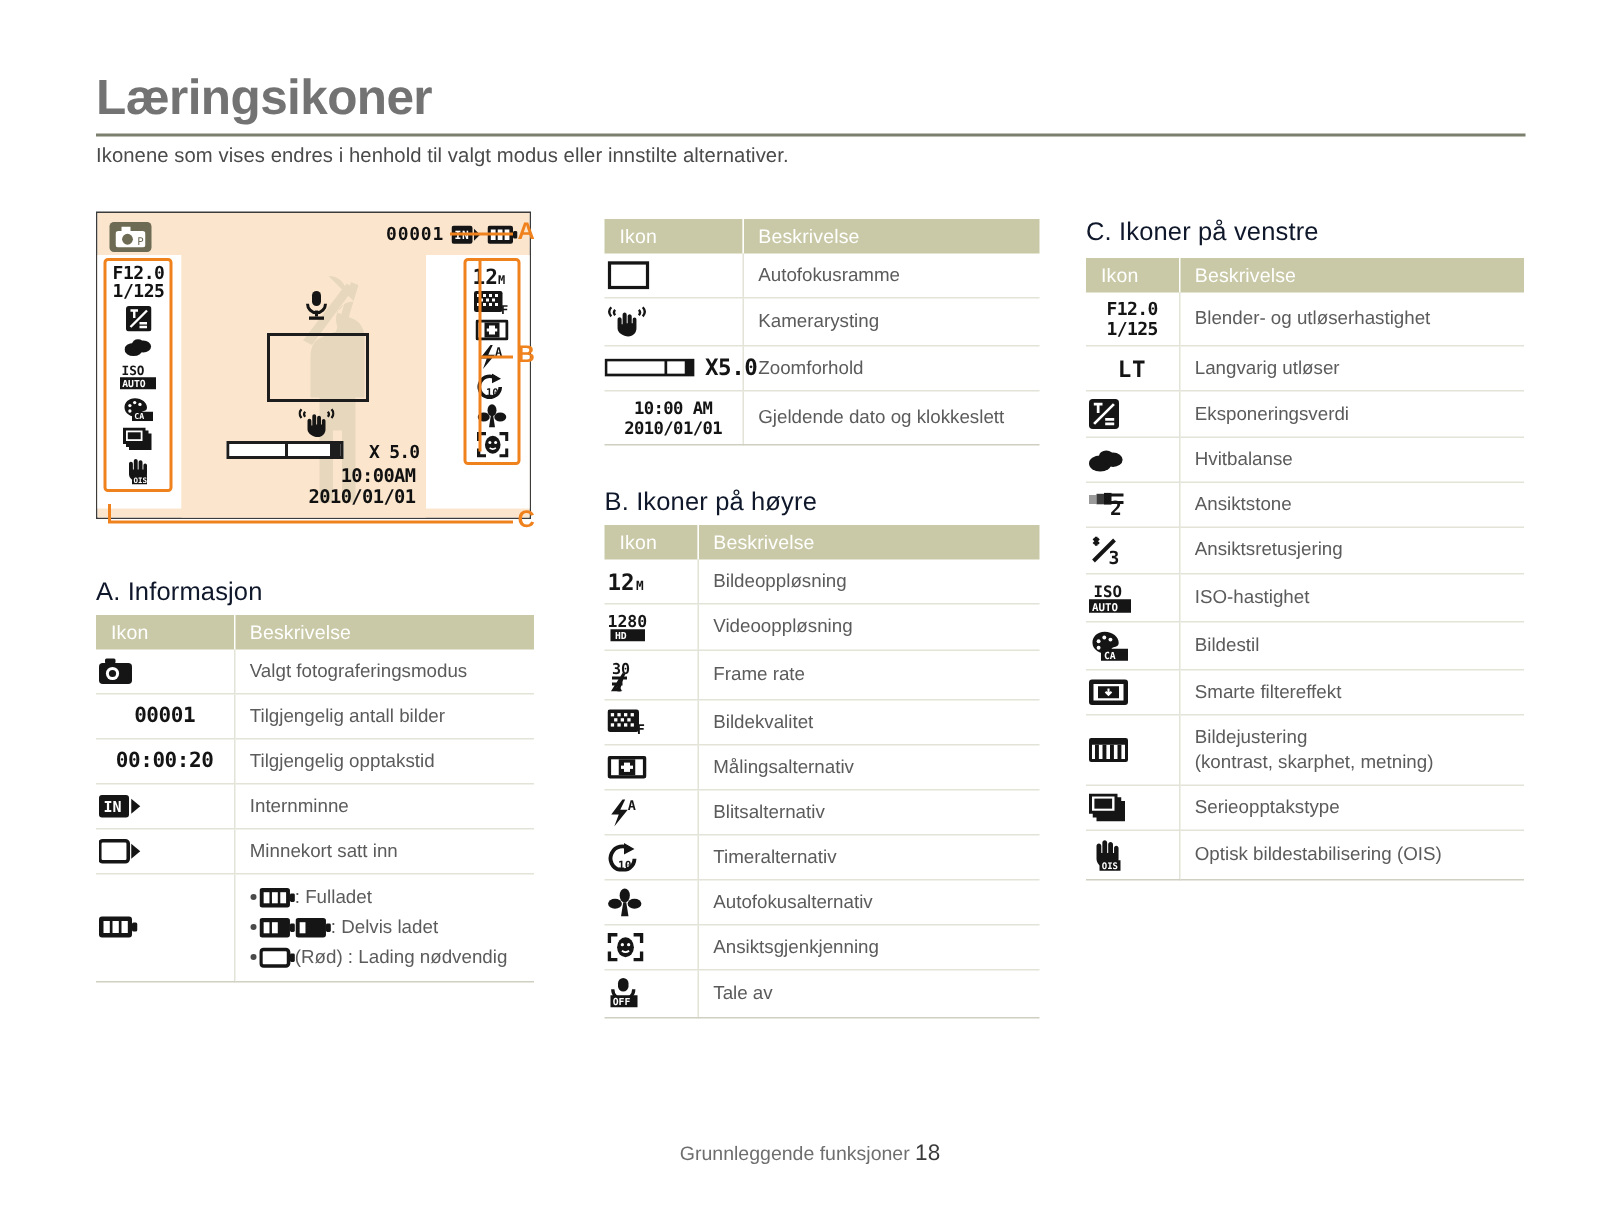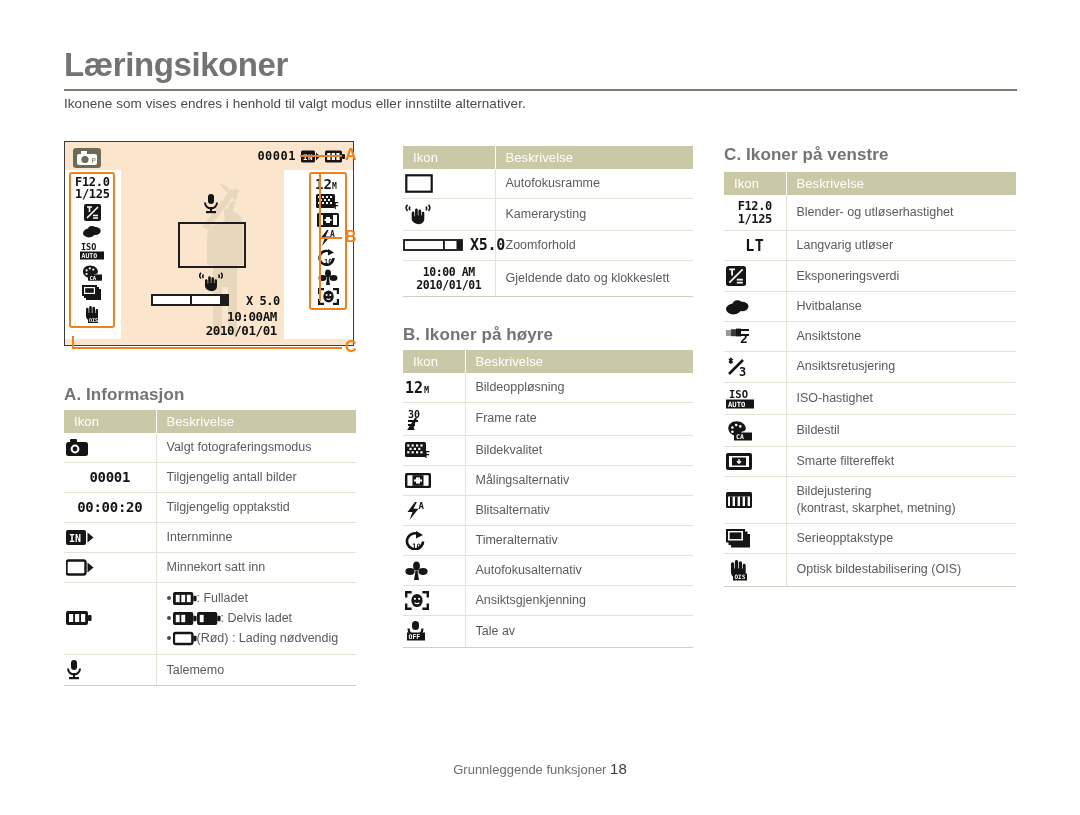--- a/index.html
+++ b/index.html
@@ -185,22 +185,22 @@
   }
   .leader {
     position: absolute; background: #f0821e; height: 1.5px;
   }
   .leader-v { position: absolute; background:#f0821e; width:1.5px; }
 
   
   .sec-title {
     position: absolute;
     font-size: 17px;
-    color: #737373;
-    font-weight: bold;
+    color: #0f172a;
+    font-weight: normal;
     letter-spacing: 0.1px;
   }
 
   
   .tbl {
     position: absolute;
     border-collapse: collapse;
     table-layout: fixed;
     font-size: 12px;
   }
@@ -564,31 +564,20 @@
             <span class="dot"></span>
             <svg width="24" height="15" viewBox="0 0 26 16">
                 <rect x="1" y="2" width="20" height="12" rx="2" fill="none" stroke="#151515" stroke-width="2.6"></rect>
                 <rect x="22" y="5" width="3.5" height="6" rx="1" fill="#151515"></rect>
               </svg>
             <span>(Rød) : Lading nødvendig</span>
           </li>
         </ul>
       </td>
     </tr>
-    <tr>
-      <td class="c-icon">
-        <svg width="16" height="20" viewBox="0 0 16 20">
-            <rect x="5" y="0" width="6" height="10" rx="3" fill="#151515"></rect>
-            <path d="M2 8.5a6 6 0 0 0 12 0" stroke="#151515" stroke-width="2" fill="none"></path>
-            <rect x="7" y="13" width="2" height="4" fill="#151515"></rect>
-            <rect x="3" y="17" width="10" height="2.2" fill="#151515"></rect>
-          </svg>
-      </td>
-      <td class="c-desc">Talememo</td>
-    </tr>
   </tbody>
 </table>
 
 <table class="tbl" style="left:403px; top:146px; width:290px;">
   <colgroup>
       <col style="width:92px">
       <col style="width:198px">
     </colgroup>
   <thead>
     <tr>
@@ -652,20 +641,30 @@
   </thead>
   <tbody>
     <tr>
       <td class="c-icon">
         <svg width="28" height="16" viewBox="0 0 28 16">
             <text x="0" y="14" font-size="15" font-family="DejaVu Sans Mono, monospace" font-weight="bold" fill="#151515">12</text>
             <text x="19" y="14" font-size="8.5" font-family="DejaVu Sans Mono, monospace" font-weight="bold" fill="#151515">M</text>
           </svg>
       </td>
       <td class="c-desc">Bildeoppløsning</td>
+    </tr>
+    <tr>
+      <td class="c-icon">
+        <svg width="28" height="20" viewBox="0 0 28 20">
+            <text x="0" y="10" font-size="11" font-family="DejaVu Sans Mono, monospace" font-weight="bold" fill="#151515">1280</text>
+            <rect x="2" y="11.5" width="23" height="8" fill="#151515"></rect>
+            <text x="5" y="18.3" font-size="6.5" font-family="DejaVu Sans Mono, monospace" font-weight="bold" fill="#fff">HD</text>
+          </svg>
+      </td>
+      <td class="c-desc">Videooppløsning</td>
     </tr>
     <tr>
       <td class="c-icon">
         <svg width="22" height="22" viewBox="0 0 22 22">
             <text x="3" y="10" font-size="10" font-family="DejaVu Sans Mono, monospace" font-weight="bold" fill="#151515">30</text>
             <path d="M11 10 L4 21 H9 L6.5 22 M3 13h10 M3 17h7" stroke="#151515" stroke-width="2" fill="none"></path>
             <path d="M12 9 L5 21 H10 L8 22" fill="#151515"></path>
           </svg>
       </td>
       <td class="c-desc">Frame rate</td>

